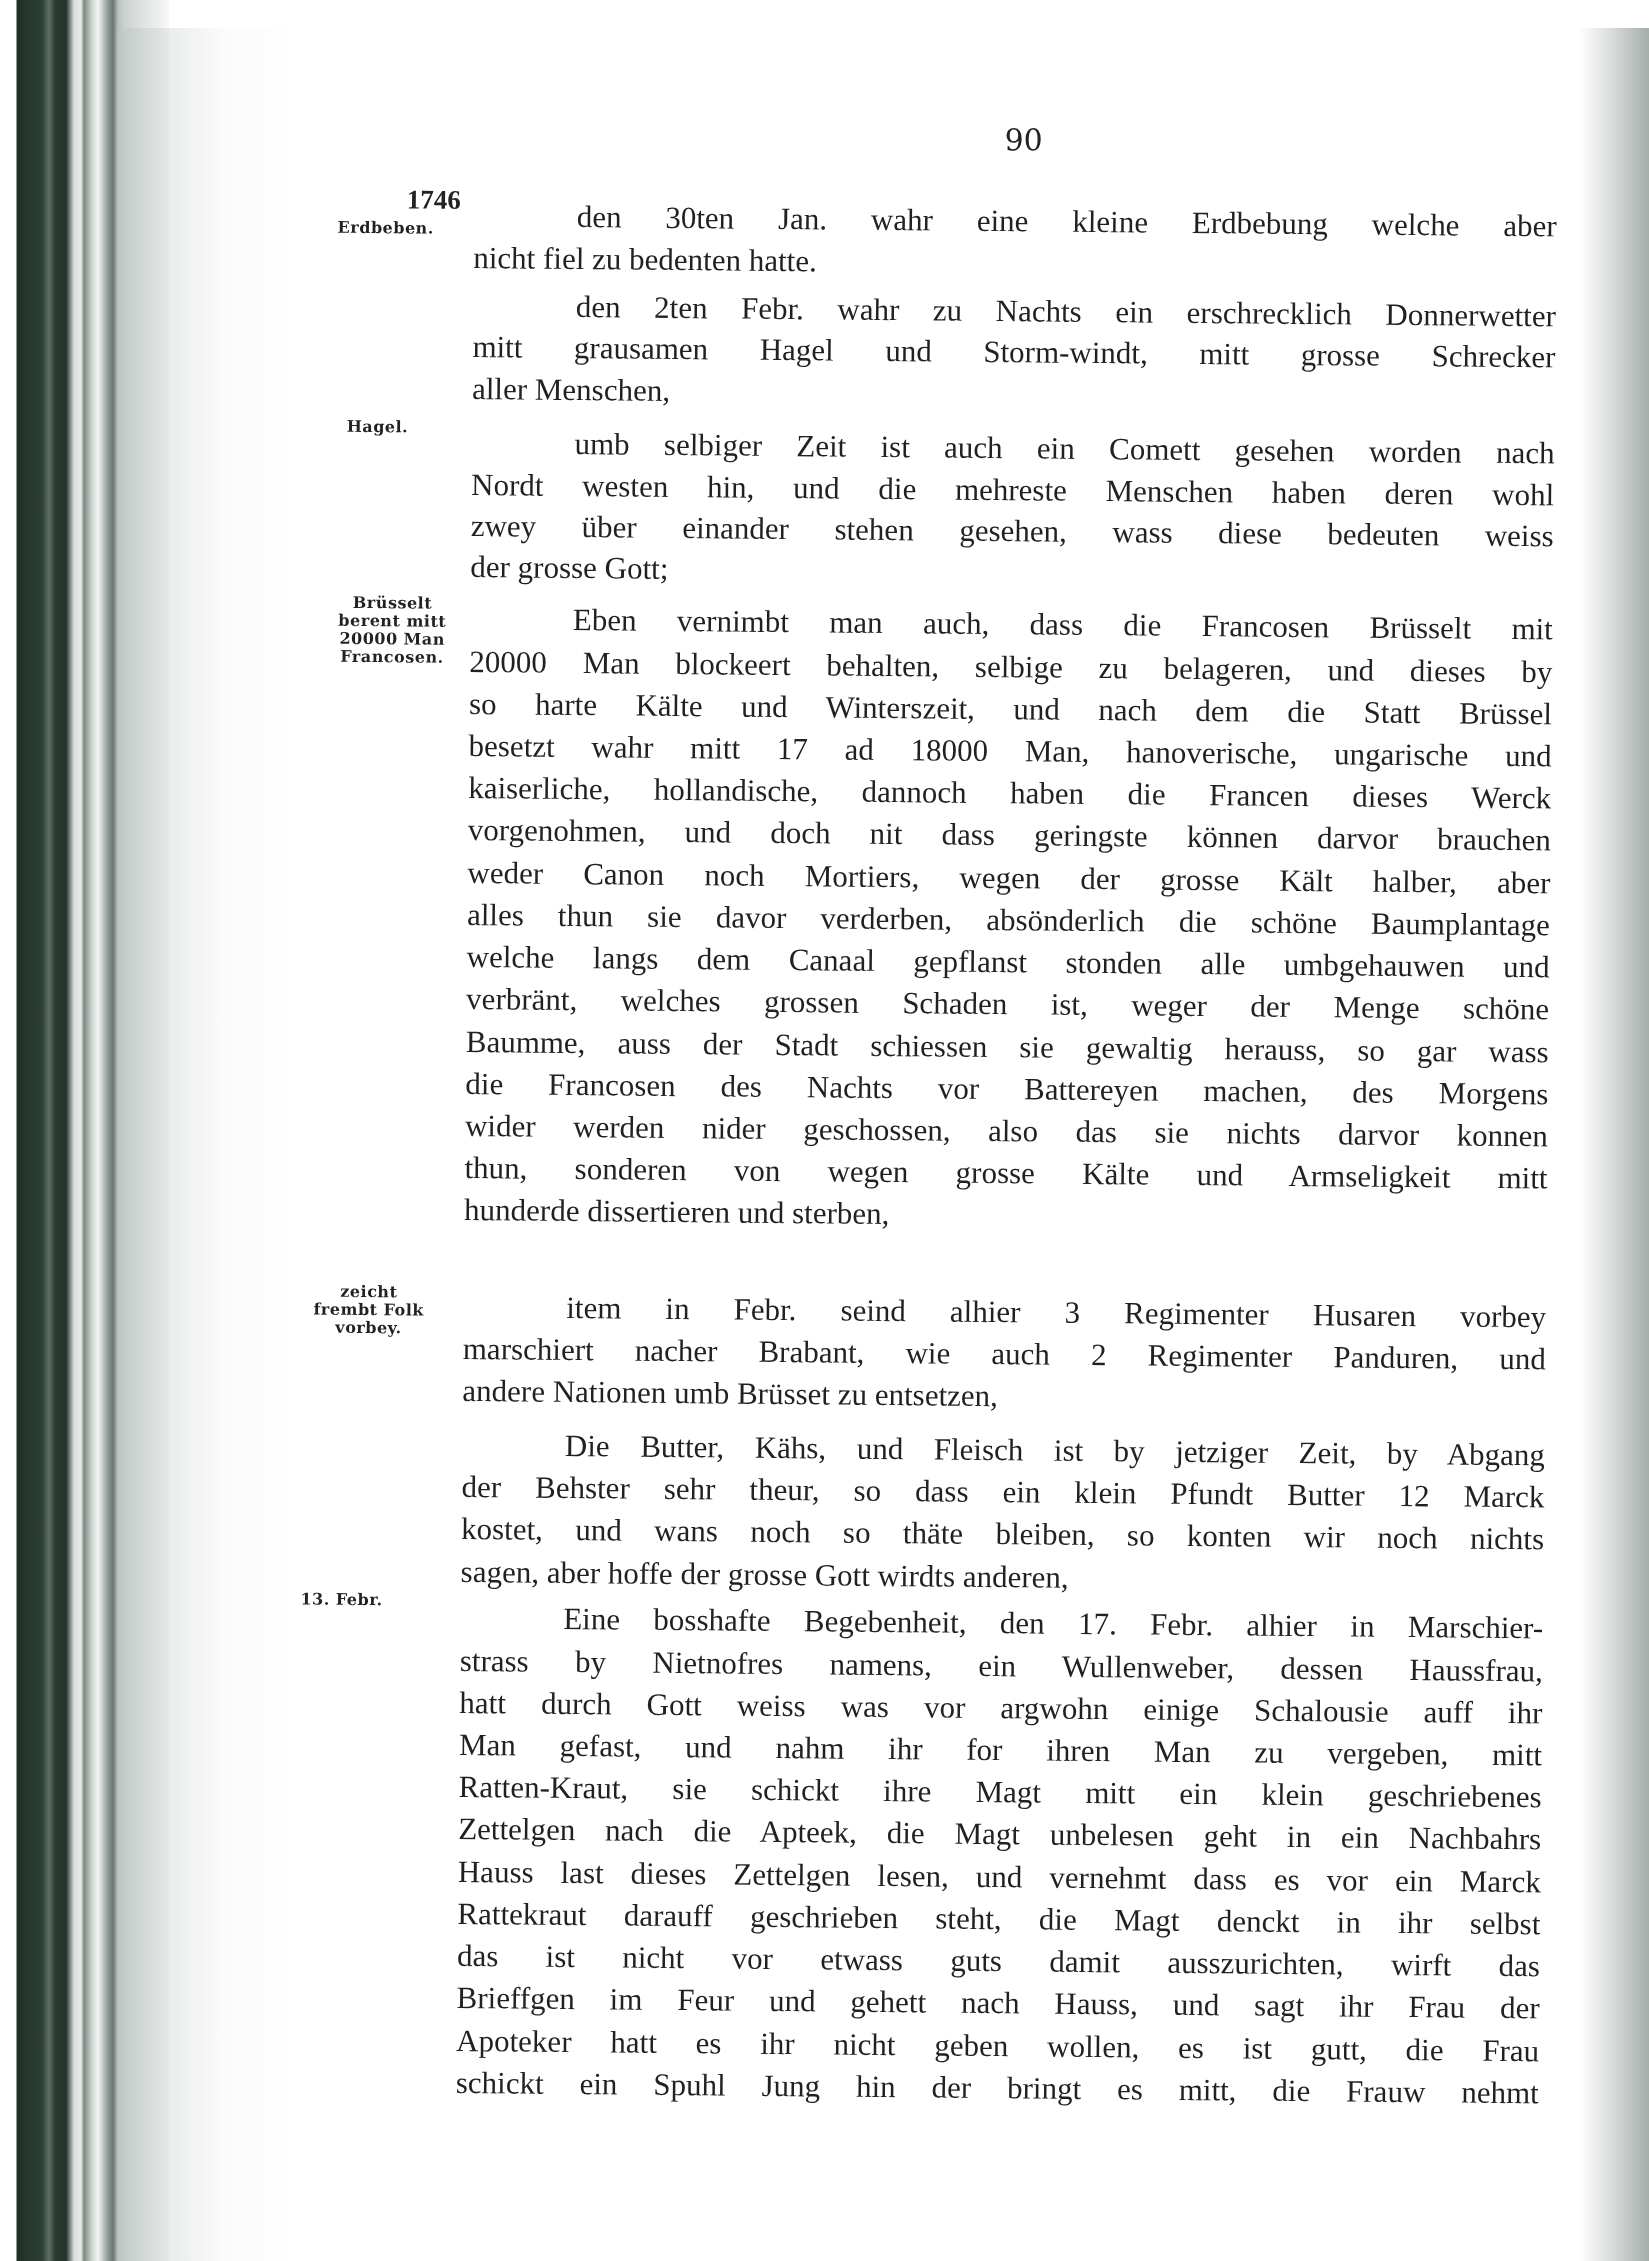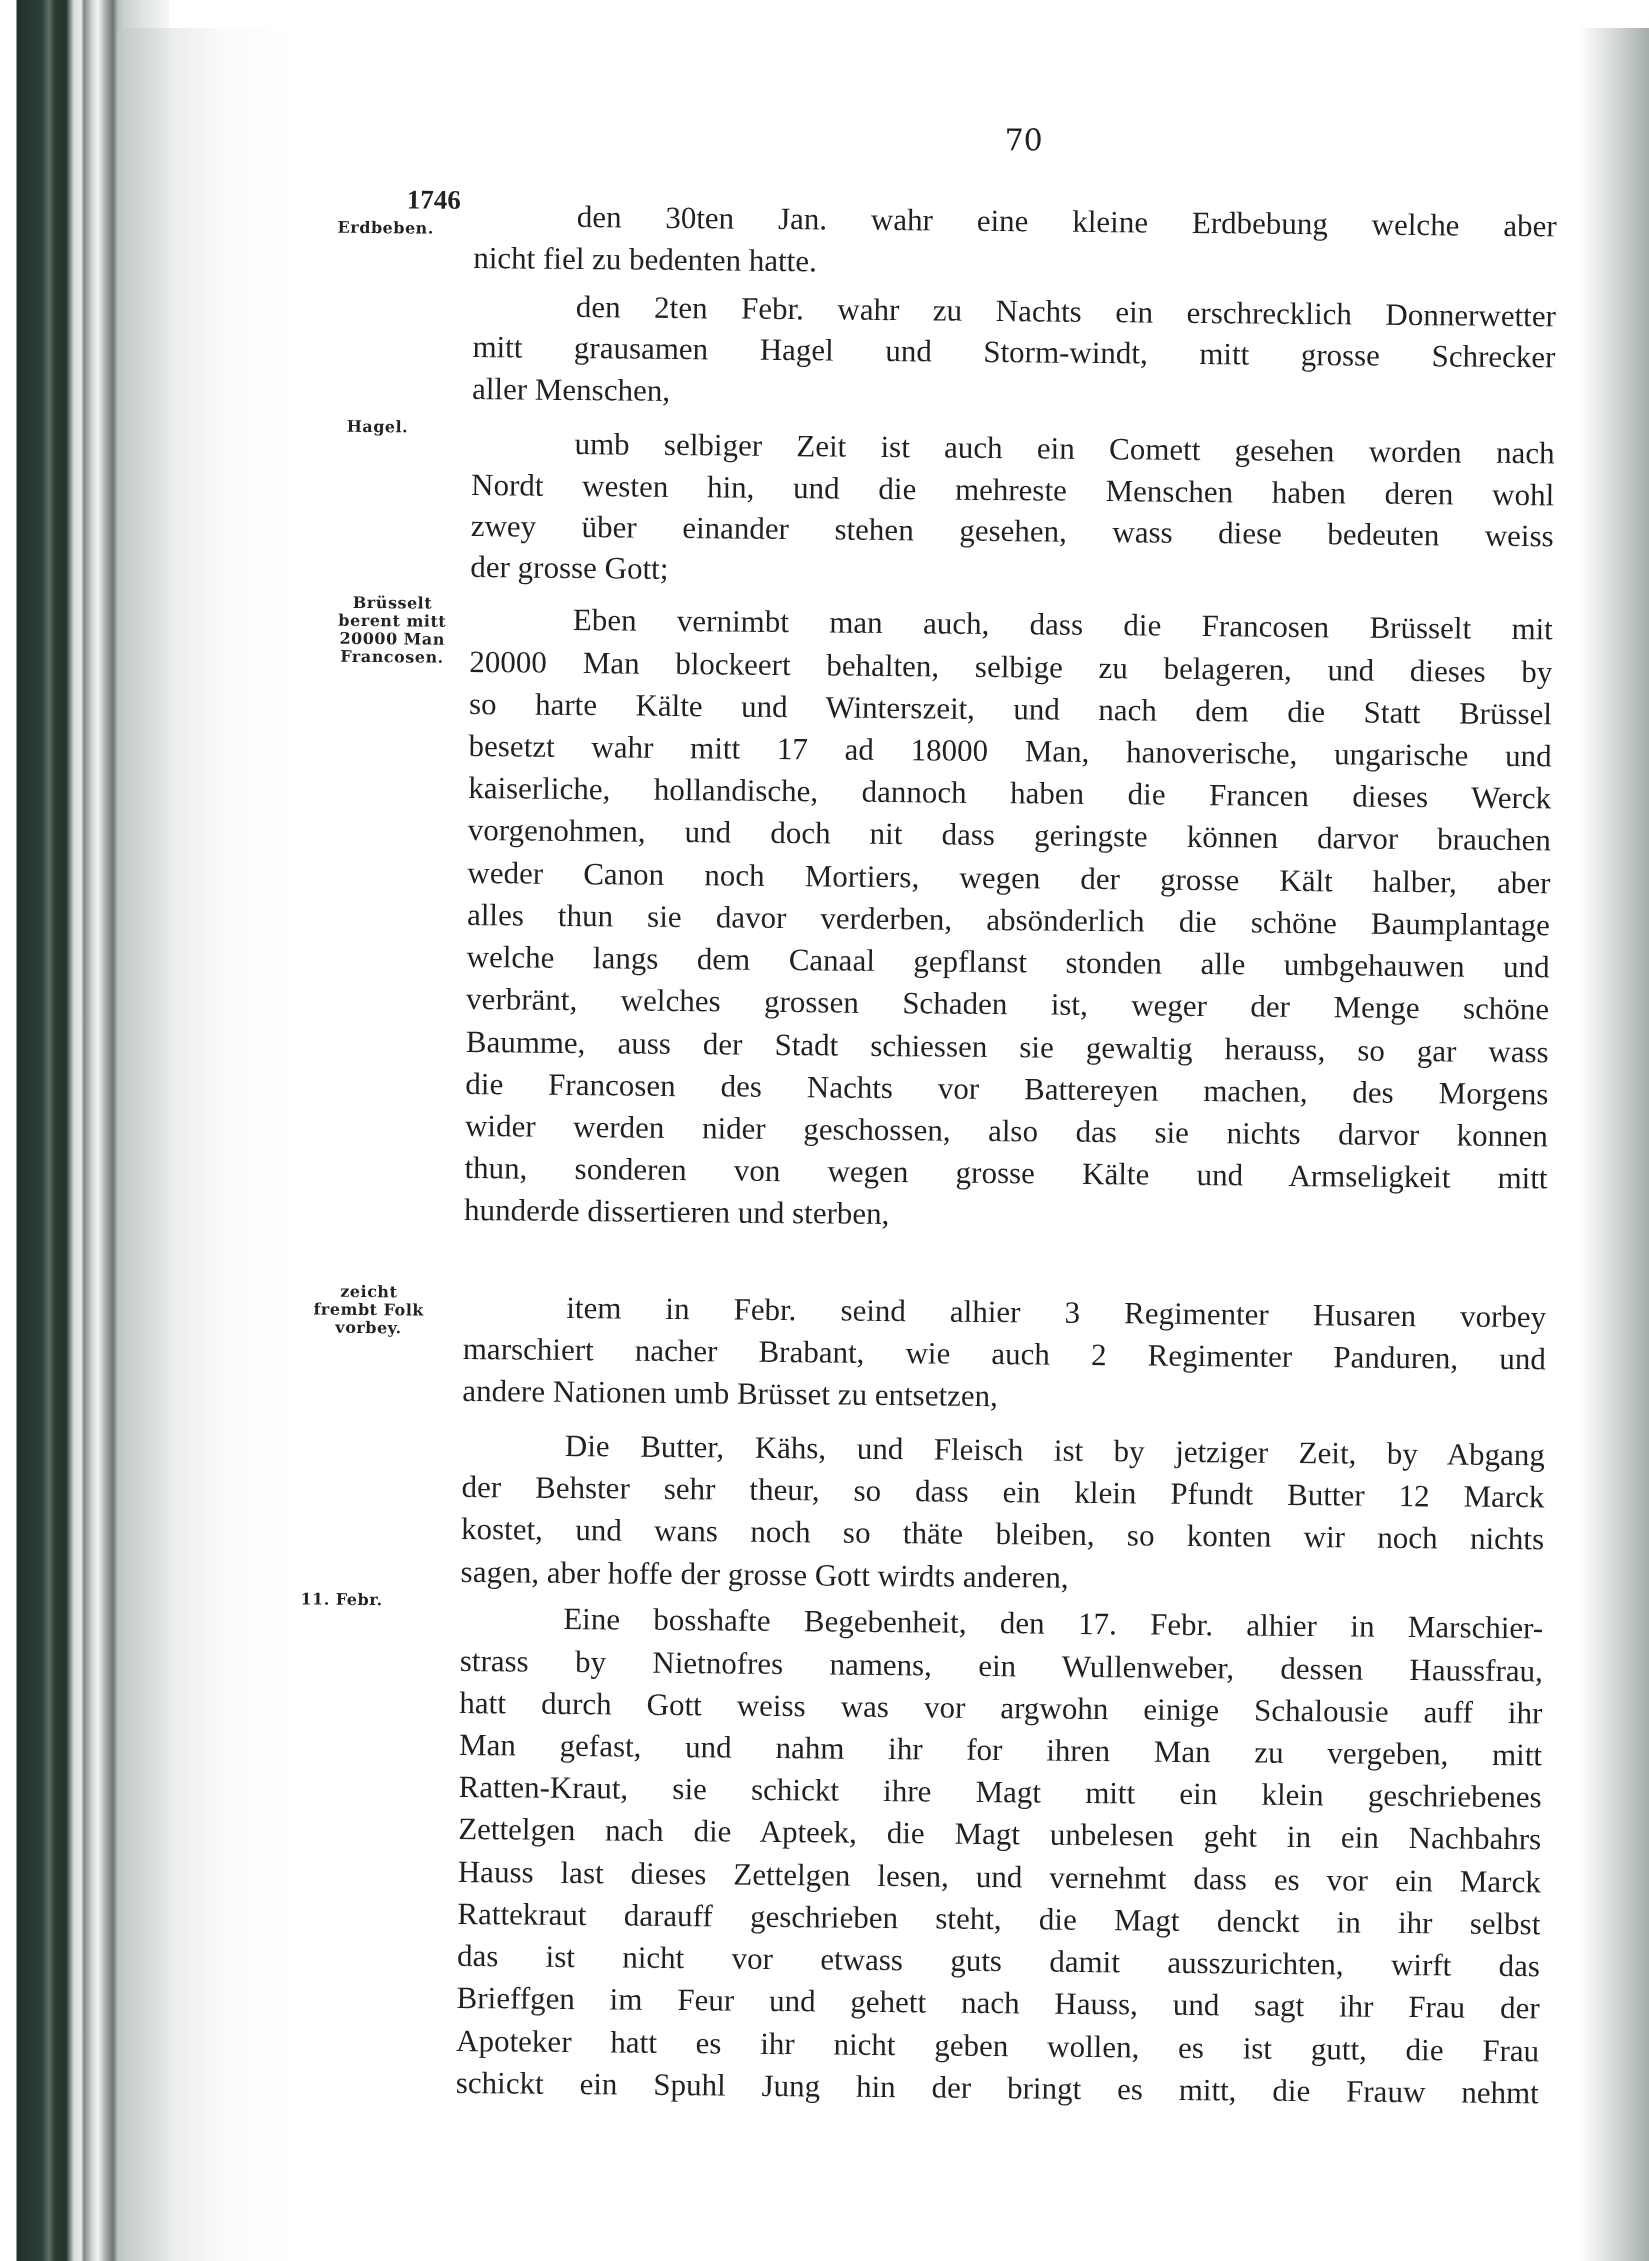--- a/index.html
+++ b/index.html
@@ -57,37 +57,37 @@
 </head>
 <body>
 
 <div class="spine-top"></div>
 <div class="spine"></div>
 <div class="spine-fade"></div>
 <div class="right-edge"></div>
 
 <div class="content">
 
-  <div class="page-number">70</div>
+  <div class="page-number">90</div>
   <div class="year">1746</div>
 
   <div class="margin-note" style="left:338px; top:220px;text-align:right;">Erdbeben.</div>
   <div class="margin-note" style="left:349px; top:419px;">Hagel.</div>
   <div class="margin-note" style="left:324px; top:595px; width:145px;">
     <div>Brüsselt</div>
     <div>berent mitt</div>
     <div>20000 Man</div>
     <div>Francosen.</div>
   </div>
   <div class="margin-note" style="left:300px; top:1284px; width:159px;">
     <div>zeicht</div>
     <div>frembt Folk</div>
     <div>vorbey.</div>
   </div>
-  <div class="margin-note" style="left:314px; top:1592px;">11. Febr.</div>
+  <div class="margin-note" style="left:314px; top:1592px;">13. Febr.</div>
 
   <div class="line indent" style="top:197px;">den 30ten Jan. wahr eine kleine Erdbebung welche aber</div>
   <div class="line last" style="top:239px;">nicht fiel zu bedenten hatte.</div>
 
   <div class="line indent" style="top:287px;">den 2ten Febr. wahr zu Nachts ein erschrecklich Donnerwetter</div>
   <div class="line" style="top:328px;">mitt grausamen Hagel und Storm-windt, mitt grosse Schrecker</div>
   <div class="line last" style="top:370px;">aller Menschen,</div>
 
   <div class="line indent" style="top:424px;">umb selbiger Zeit ist auch ein Comett gesehen worden nach</div>
   <div class="line" style="top:466px;">Nordt westen hin, und die mehreste Menschen haben deren wohl</div>

